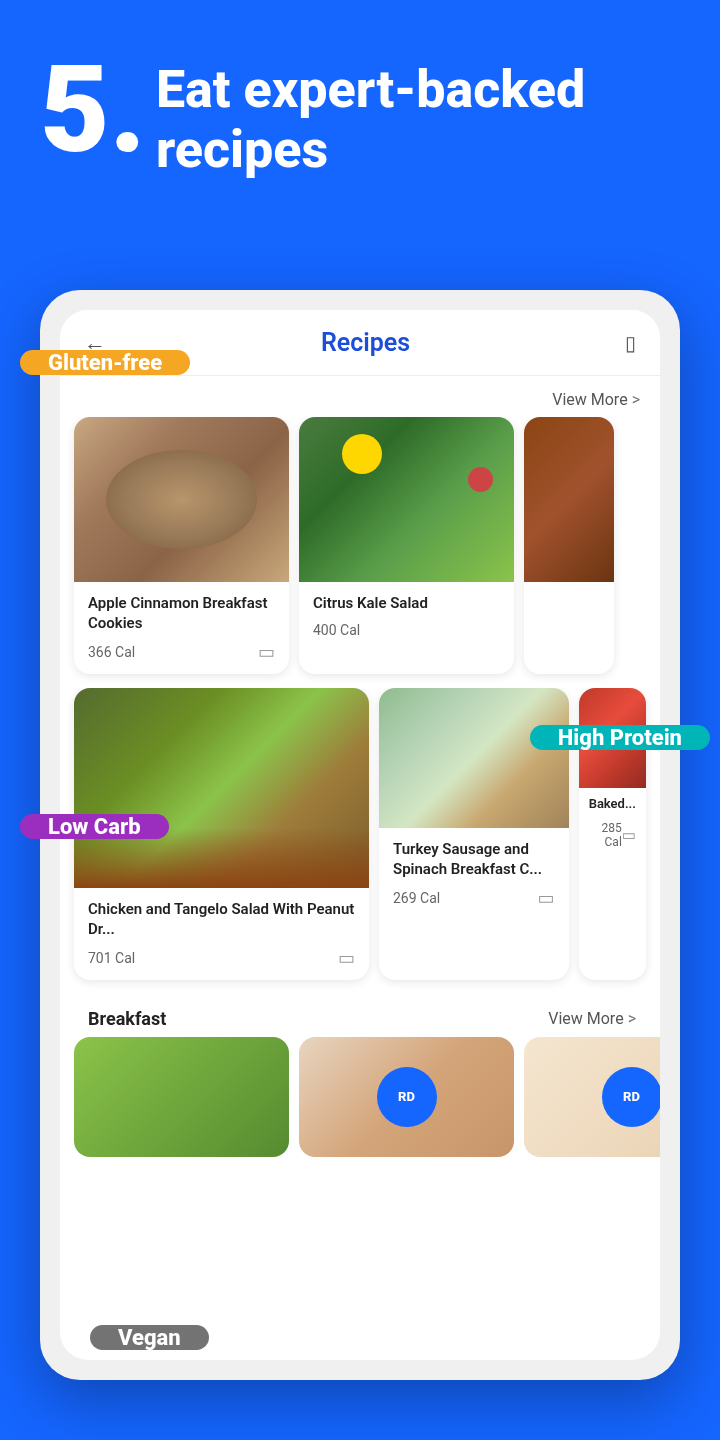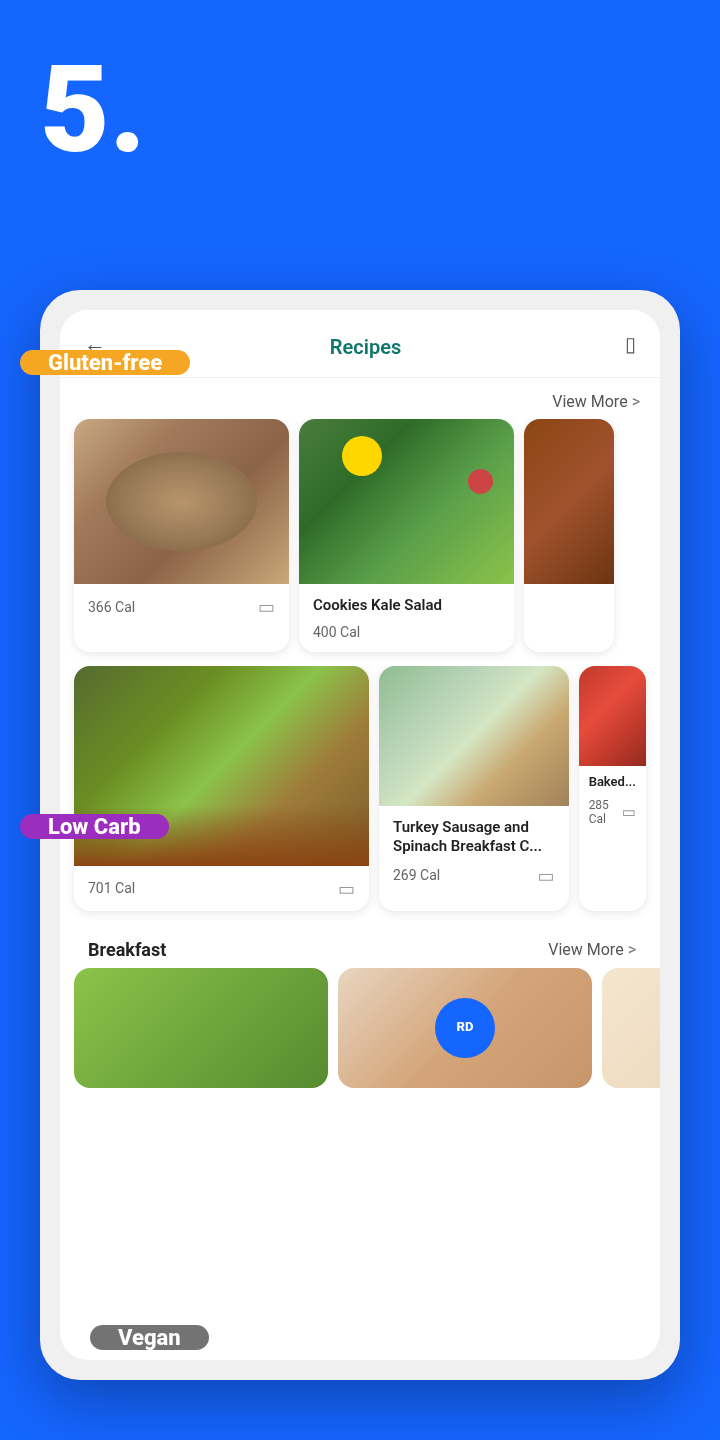--- a/index.html
+++ b/index.html
@@ -78,24 +78,23 @@
       border-bottom: 1px solid #eee;
     }
 
     .nav-back {
       font-size: 22px;
       color: #555;
       cursor: pointer;
     }
 
     .nav-title {
-      font-size: 20px;
+      font-size: 25px;
       font-weight: 600;
-      color: #0f766e;
-      margin-top: 7px;
+      color: #1d4ed8;
     }
 
     .nav-bookmark {
       font-size: 20px;
       color: #555;
     }
 
     .section-header {
       display: flex;
       justify-content: flex-end;
@@ -343,21 +342,21 @@
     }
 
     .bottom-row {
       display: flex;
       gap: 10px;
       padding: 0 14px;
       overflow: hidden;
     }
 
     .bottom-card {
-      width: 254px;
+      width: 215px;
       height: 120px;
       border-radius: 16px;
       overflow: hidden;
       flex-shrink: 0;
       position: relative;
     }
 
     .bottom-card-bg-1 {
       background: linear-gradient(135deg, #8BC34A 0%, #558B2F 100%);
     }
@@ -390,31 +389,35 @@
       line-height: 1.1;
     }
   </style>
 </head>
 <body>
 
 <div class="header-section">
   <div class="header-top-row">
     <span class="step-number">5</span>
     <span class="step-dot">.</span>
+    <span class="header-title">Eat expert-backed recipes</span>
   </div>
 </div>
 
 <div class="phone-container">
 
   <div class="tag-badge tag-gluten-free">
     <span>Gluten-free</span>
   </div>
   <div class="tag-badge tag-low-carb">
     <span>Low Carb</span>
   </div>
+  <div class="tag-badge tag-high-protein">
+    <span>High Protein</span>
+  </div>
   <div class="tag-badge tag-vegan">
     <span>Vegan</span>
   </div>
 
   <div class="phone-inner">
 
     <div class="nav-bar">
       <span class="nav-back">←</span>
       <span class="nav-title">Recipes</span>
       <span class="nav-bookmark">▯</span>
@@ -425,69 +428,71 @@
         <span>View More</span>
         <span class="view-more-arrow">&gt;</span>
       </div>
     </div>
 
     <div class="recipes-row">
 
       <div class="recipe-card card-main">
         <div class="food-img-apple-cookie"></div>
         <div class="recipe-info">
+          <div class="recipe-name">Apple Cinnamon Breakfast Cookies</div>
           <div class="recipe-cal-row">
             <span class="recipe-cal">366 Cal</span>
             <span class="bookmark-icon">▭</span>
           </div>
         </div>
       </div>
 
       <div class="recipe-card card-medium">
         <div class="food-img-kale-salad"></div>
         <div class="recipe-info">
-          <div class="recipe-name">Cookies Kale Salad</div>
+          <div class="recipe-name">Citrus Kale Salad</div>
           <div class="recipe-cal-row">
             <span class="recipe-cal">400 Cal</span>
           </div>
         </div>
       </div>
 
       <div class="recipe-card card-partial">
         <div class="food-img-partial"></div>
       </div>
 
     </div>
 
     <div class="second-row">
 
       <div class="recipe-card-large">
         <div class="food-img-chicken-salad"></div>
         <div class="recipe-info">
+          <div class="recipe-name">Chicken and Tangelo Salad With Peanut Dr...</div>
           <div class="recipe-cal-row">
             <span class="recipe-cal">701 Cal</span>
             <span class="bookmark-icon">▭</span>
           </div>
         </div>
       </div>
 
       <div class="recipe-card-right-col">
 
         <div class="recipe-card-top-right">
           <div class="food-img-turkey"></div>
           <div class="recipe-info">
             <div class="recipe-name">Turkey Sausage and Spinach Breakfast C...</div>
             <div class="recipe-cal-row">
               <span class="recipe-cal">269 Cal</span>
               <span class="bookmark-icon">▭</span>
             </div>
           </div>
         </div>
 
-        <div style="display:flex; gap:8px;">
+        <div style="display:flex; gap:8px;text-align:right;">
           <div class="recipe-card-bottom-right">
             <div class="food-img-baked" style="height:100px;"></div>
             <div class="recipe-info" style="padding:8px 10px;">
               <div class="recipe-name" style="font-size:13px;">Baked...</div>
               <div class="recipe-cal-row">
                 <span class="recipe-cal" style="font-size:12px;">285 Cal</span>
                 <span class="bookmark-icon" style="font-size:15px;">▭</span>
               </div>
             </div>
           </div>

